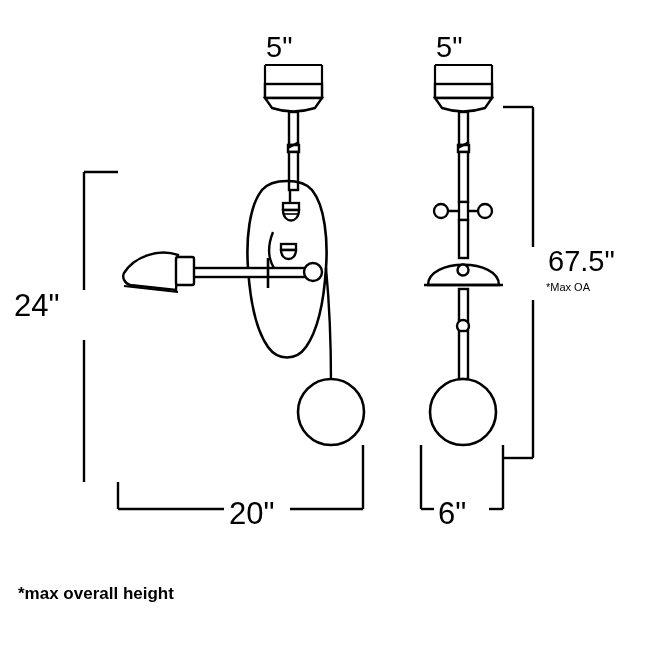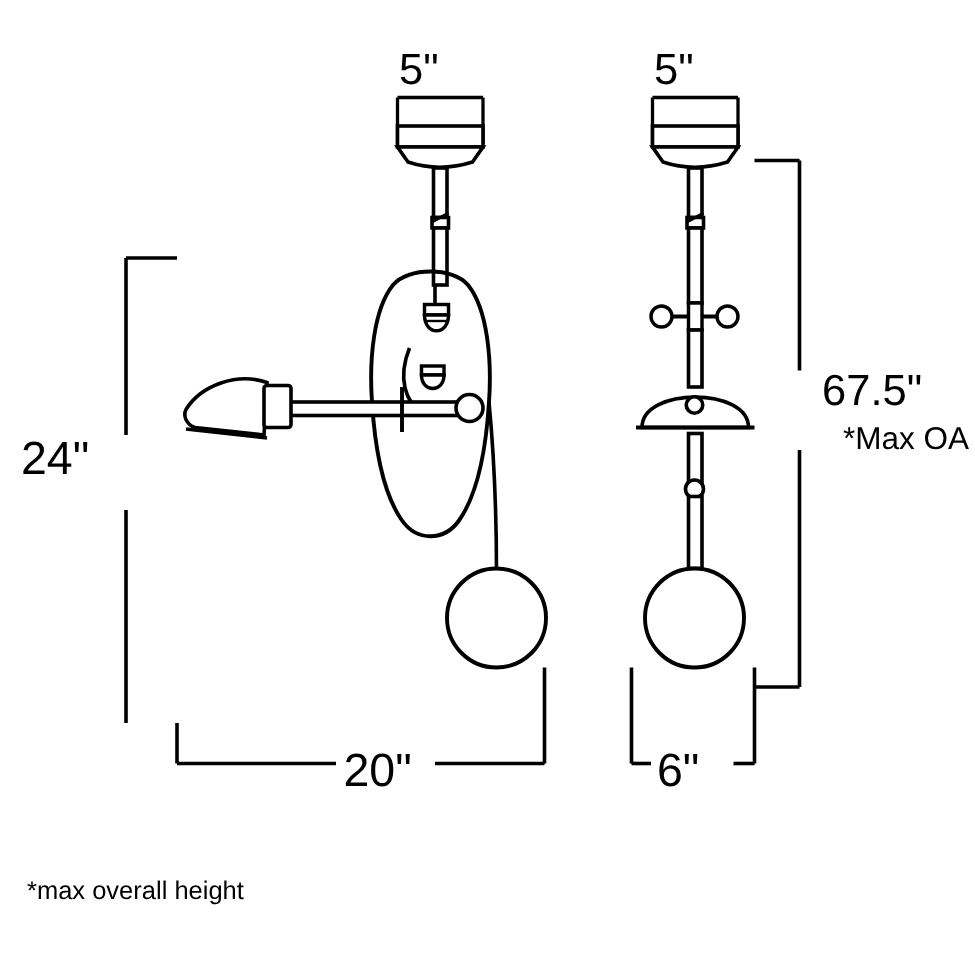--- a/index.html
+++ b/index.html
@@ -62,27 +62,27 @@
     font-size: 31px;
   }
   #label-right-height {
     left: 548px;
     top: 247px;
     font-size: 29px;
   }
   #label-right-note {
     left: 546px;
     top: 282px;
-    font-size: 21px;
-    margin-left: 16px;
+    font-size: 11px;
   }
   #footnote {
     left: 18px;
     top: 585px;
     font-size: 17px;
+    font-weight: bold;
   }
 </style>
 </head>
 <body>
 
 <div id="stage">
 
   <svg class="diagram" viewBox="0 0 650 650">
 
     <g stroke="#000" stroke-width="2.2" fill="none">

